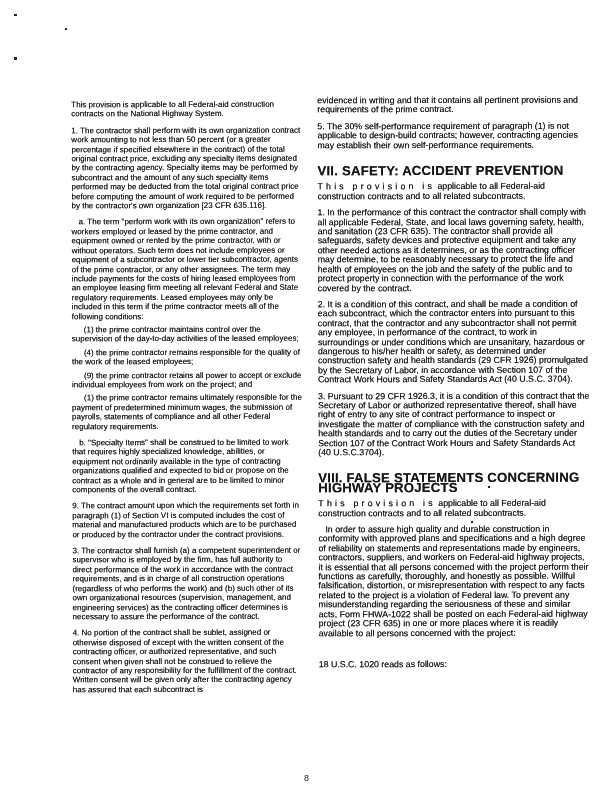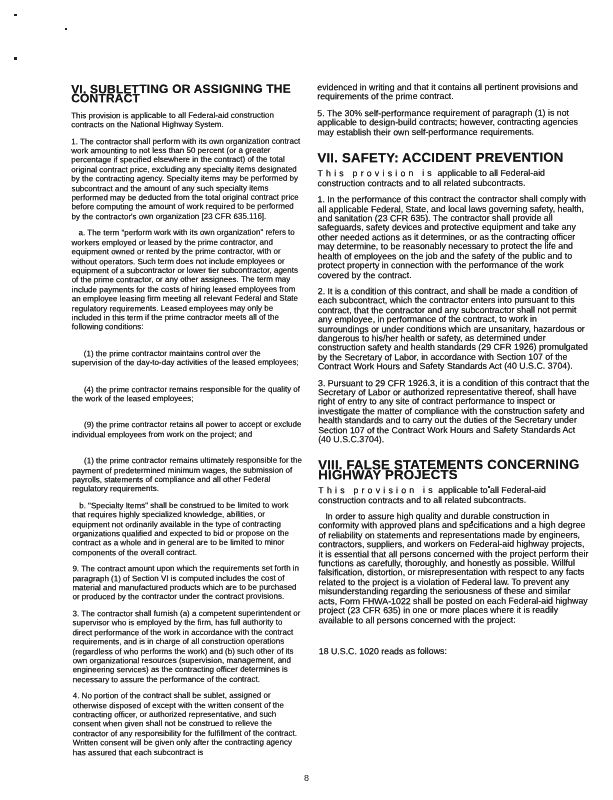--- a/index.html
+++ b/index.html
@@ -33,28 +33,28 @@
     left: 318px;
     top: 81px;
     width: 272px;
     font-size: 8.8px;
     line-height: 9.4px;
   }
   .blk {
     margin: 7px 0 0 0;
     padding: 0;
   }
-  .blk:first-child { margin-top: 2px; }
+  .blk:first-child { margin-top: 15px; }
   .heading {
     font-weight: bold;
     letter-spacing: 0.2px;
     margin-top: 16px;
   }
   .col .heading:first-child { margin-top: 0; }
-  .item { margin-top: 17px; text-indent: 12px; }
+  .item { margin-top: 4px; text-indent: 12px; }
   .indent { text-indent: 7px; }
   .xgap { margin-top: 22px; }
   .spread { letter-spacing: 3.2px; }
   .page-number {
     position: absolute;
     left: 0;
     right: 0;
     top: 773px;
     text-align: center;
     font-size: 9px;
@@ -74,21 +74,20 @@
 <body>
 
 <div class="page">
   <span class="artifact a1"></span>
   <span class="artifact a2"></span>
   <span class="artifact a3"></span>
   <span class="artifact a4"></span>
   <span class="artifact a5"></span>
 
   <div class="col col-left" id="col-left">
-      <h2 class="blk heading">VI. SUBLETTING OR ASSIGNING THE CONTRACT</h2>
       <p class="blk para">This provision is applicable to all Federal-aid construction contracts on the National Highway System.</p>
       <p class="blk para">1. The contractor shall perform with its own organization contract work amounting to not less than 50 percent (or a greater percentage if specified elsewhere in the contract) of the total original contract price, excluding any specialty items designated by the contracting agency. Specialty items may be performed by subcontract and the amount of any such specialty items performed may be deducted from the total original contract price before computing the amount of work required to be performed by the contractor's own organization [23 CFR 635.116].</p>
       <p class="blk para indent">a. The term "perform work with its own organization" refers to workers employed or leased by the prime contractor, and equipment owned or rented by the prime contractor, with or without operators.  Such term does not include employees or equipment of a subcontractor or lower tier subcontractor, agents of the prime contractor, or any other assignees.  The term may include payments for the costs of hiring leased employees from an employee leasing firm meeting all relevant Federal and State regulatory requirements.  Leased employees may only be included in this term if the prime contractor meets all of the following conditions:</p>
       <p class="blk item">(1) the prime contractor maintains control over the supervision of the day-to-day activities of the leased employees;</p>
       <p class="blk item">(4) the prime contractor remains responsible for the quality of the work of the leased employees;</p>
       <p class="blk item">(9) the prime contractor retains all power to accept or exclude individual employees from work on the project; and</p>
       <p class="blk item">(1) the prime contractor remains ultimately responsible for the payment of predetermined minimum wages, the submission of payrolls, statements of compliance and all other Federal regulatory requirements.</p>
       <p class="blk para indent">b. "Specialty Items" shall be construed to be limited to work that requires highly specialized knowledge, abilities, or equipment not ordinarily available in the type of contracting organizations qualified and expected to bid or propose on the contract as a whole and in general are to be limited to minor components of the overall contract.</p>
       <p class="blk para">9. The contract amount upon which the requirements set forth in paragraph (1) of Section VI is computed includes the cost of material and manufactured products which are to be purchased or produced by the contractor under the contract provisions.</p>
       <p class="blk para">3. The contractor shall furnish (a) a competent superintendent or supervisor who is employed by the firm, has full authority to direct performance of the work in accordance with the contract requirements, and is in charge of all construction operations (regardless of who performs the work) and (b) such other of its own organizational resources (supervision, management, and engineering services) as the contracting officer determines is necessary to assure the performance of the contract.</p>

